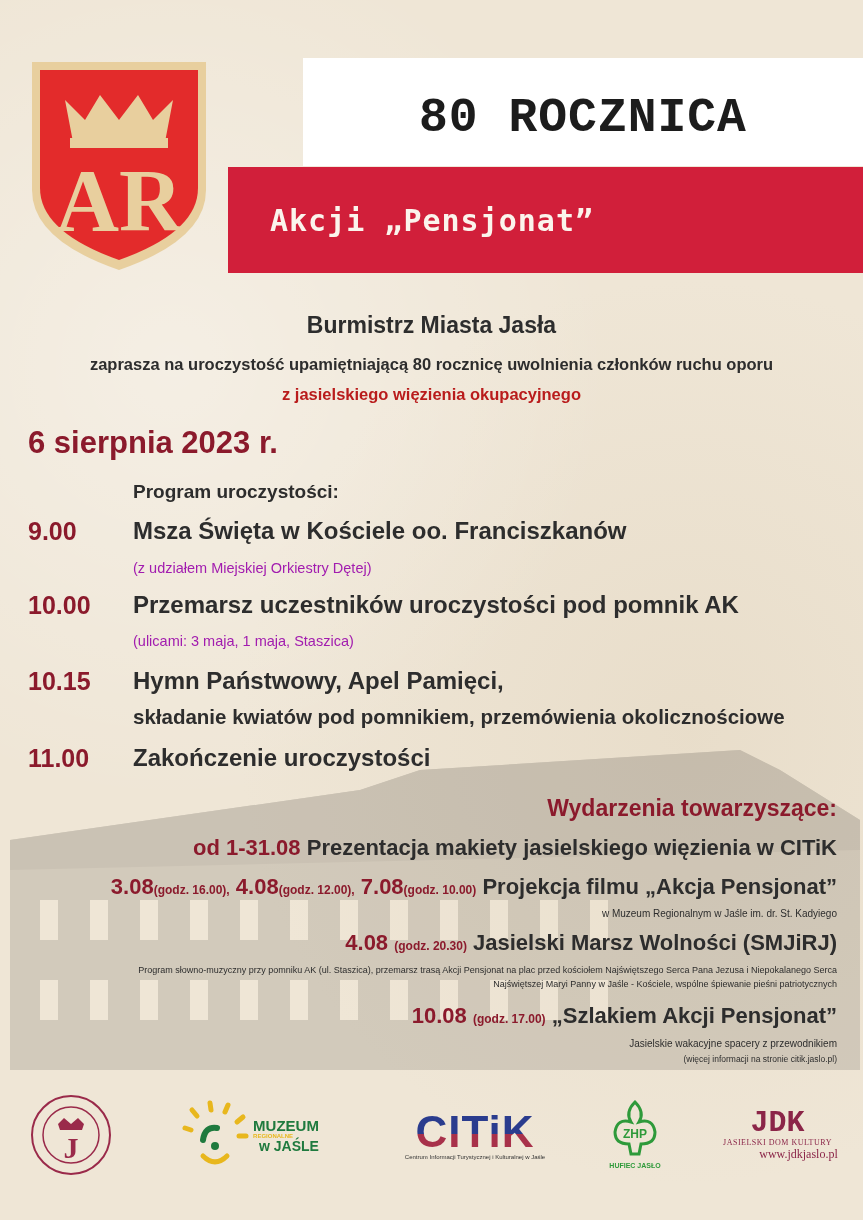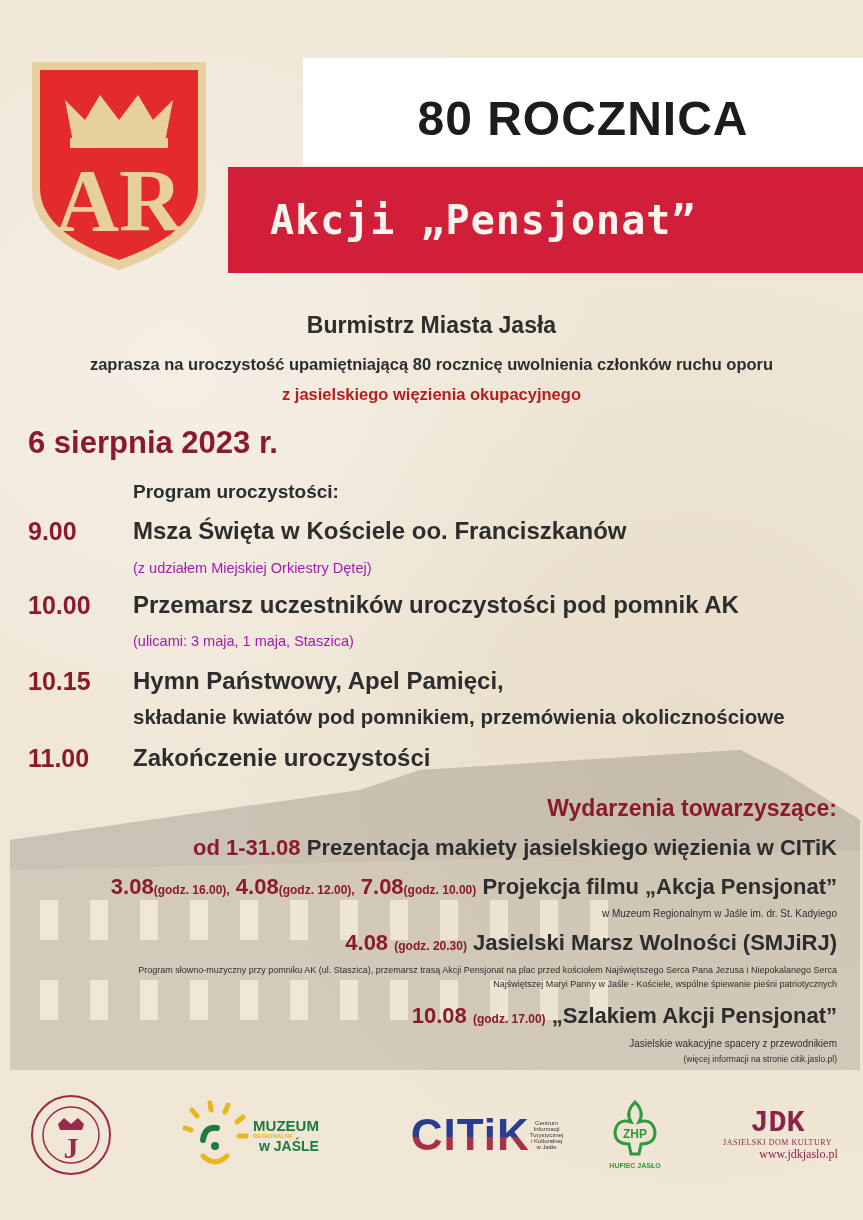--- a/index.html
+++ b/index.html
@@ -12,26 +12,26 @@
     font-family: "Liberation Sans", "DejaVu Sans", sans-serif;
     color: #2b2b2b;
   }
   .abs { position: absolute; }
 
   
   .crest { left: 30px; top: 60px; width: 178px; height: 212px; }
   .white-band { left: 303px; top: 58px; width: 560px; height: 108px; background: #ffffff; }
   .title1 {
     left: 303px; top: 58px; width: 560px; height: 120px; display: flex; align-items: center; justify-content: center;
-    font-family: Liberation Sans, sans-serif; font-weight: bold; font-size: 48px; color: #1c1c1c; letter-spacing: 1px;
+    font-family: Liberation Mono, monospace; font-weight: bold; font-size: 48px; color: #1c1c1c; letter-spacing: 1px;
   }
   .red-band { left: 228px; top: 167px; width: 635px; height: 106px; background: #d11f3a; }
   .title2 {
     left: 228px; top: 167px; width: 635px; height: 106px; display: flex; align-items: center; padding-left: 42px; box-sizing: border-box;
-    font-family: "DejaVu Sans Mono", "Liberation Mono", monospace; font-weight: bold; font-size: 40px; color: #fbf4ec; letter-spacing: 1px;
+    font-family: "DejaVu Sans Mono", "Liberation Mono", monospace; font-weight: bold; font-size: 30px; color: #fbf4ec; letter-spacing: 1px;
   }
 
   
   .building { left: 0; top: 730px; width: 863px; height: 350px; opacity: 0.28; }
 
   .center { left: 0; width: 863px; text-align: center; }
   .t-host { top: 312px; font-size: 23px; font-weight: bold; color: #2d2d2d; }
   .t-invite1 { top: 355px; font-size: 16.5px; font-weight: bold; color: #2d2d2d; }
   .t-invite2 { top: 385px; font-size: 16.5px; font-weight: bold; color: #b91c1c; }
   .date { left: 28px; top: 425px; font-size: 31px; font-weight: bold; color: #8b1a2c; }
@@ -177,21 +177,21 @@
     <circle cx="34" cy="46" r="4" fill="#1f7a3e"></circle>
     <path d="M22,56 Q34,68 46,56" stroke="#e8b71d" stroke-width="5" fill="none" stroke-linecap="round"></path>
   </svg>
   <div style="margin-left:2px; line-height:1;">
     <div style="font-weight:bold; font-size:15px; color:#1f7a3e;">MUZEUM</div>
     <div style="font-size:6px; color:#e8b71d; font-weight:bold;">REGIONALNE</div>
     <div style="font-weight:bold; font-size:14px; color:#1f7a3e; text-align:right;">w JAŚLE</div>
   </div>
 </div>
 
-<div class="abs logo" style="left:412px; width:150px; flex-direction:row;">
+<div class="abs logo" style="left:400px; width:150px; flex-direction:column;">
   <div style="font-weight:bold; font-size:44px; letter-spacing:1px; line-height:1; background:linear-gradient(#2a3c8e 0 55%, #a8314a 55% 100%); -webkit-background-clip:text; background-clip:text; color:transparent;">CITiK</div>
   <div class="citik-cap">Centrum Informacji Turystycznej i Kulturalnej w Jaśle</div>
 </div>
 
 <div class="abs logo" style="left:604px; width:62px;">
   <svg width="60" height="74" viewBox="0 0 60 74">
     <path d="M30,4 Q40,14 34,24 Q48,20 50,34 Q50,46 36,46 L34,56 H26 L24,46 Q10,46 10,34 Q12,20 26,24 Q20,14 30,4 Z" fill="none" stroke="#2e9a3a" stroke-width="3"></path>
     <text x="30" y="40" text-anchor="middle" font-family="Liberation Sans, sans-serif" font-size="12" font-weight="bold" fill="#2e9a3a">ZHP</text>
     <text x="30" y="70" text-anchor="middle" font-family="Liberation Sans, sans-serif" font-size="7" font-weight="bold" fill="#2e9a3a">HUFIEC JASŁO</text>
   </svg>

